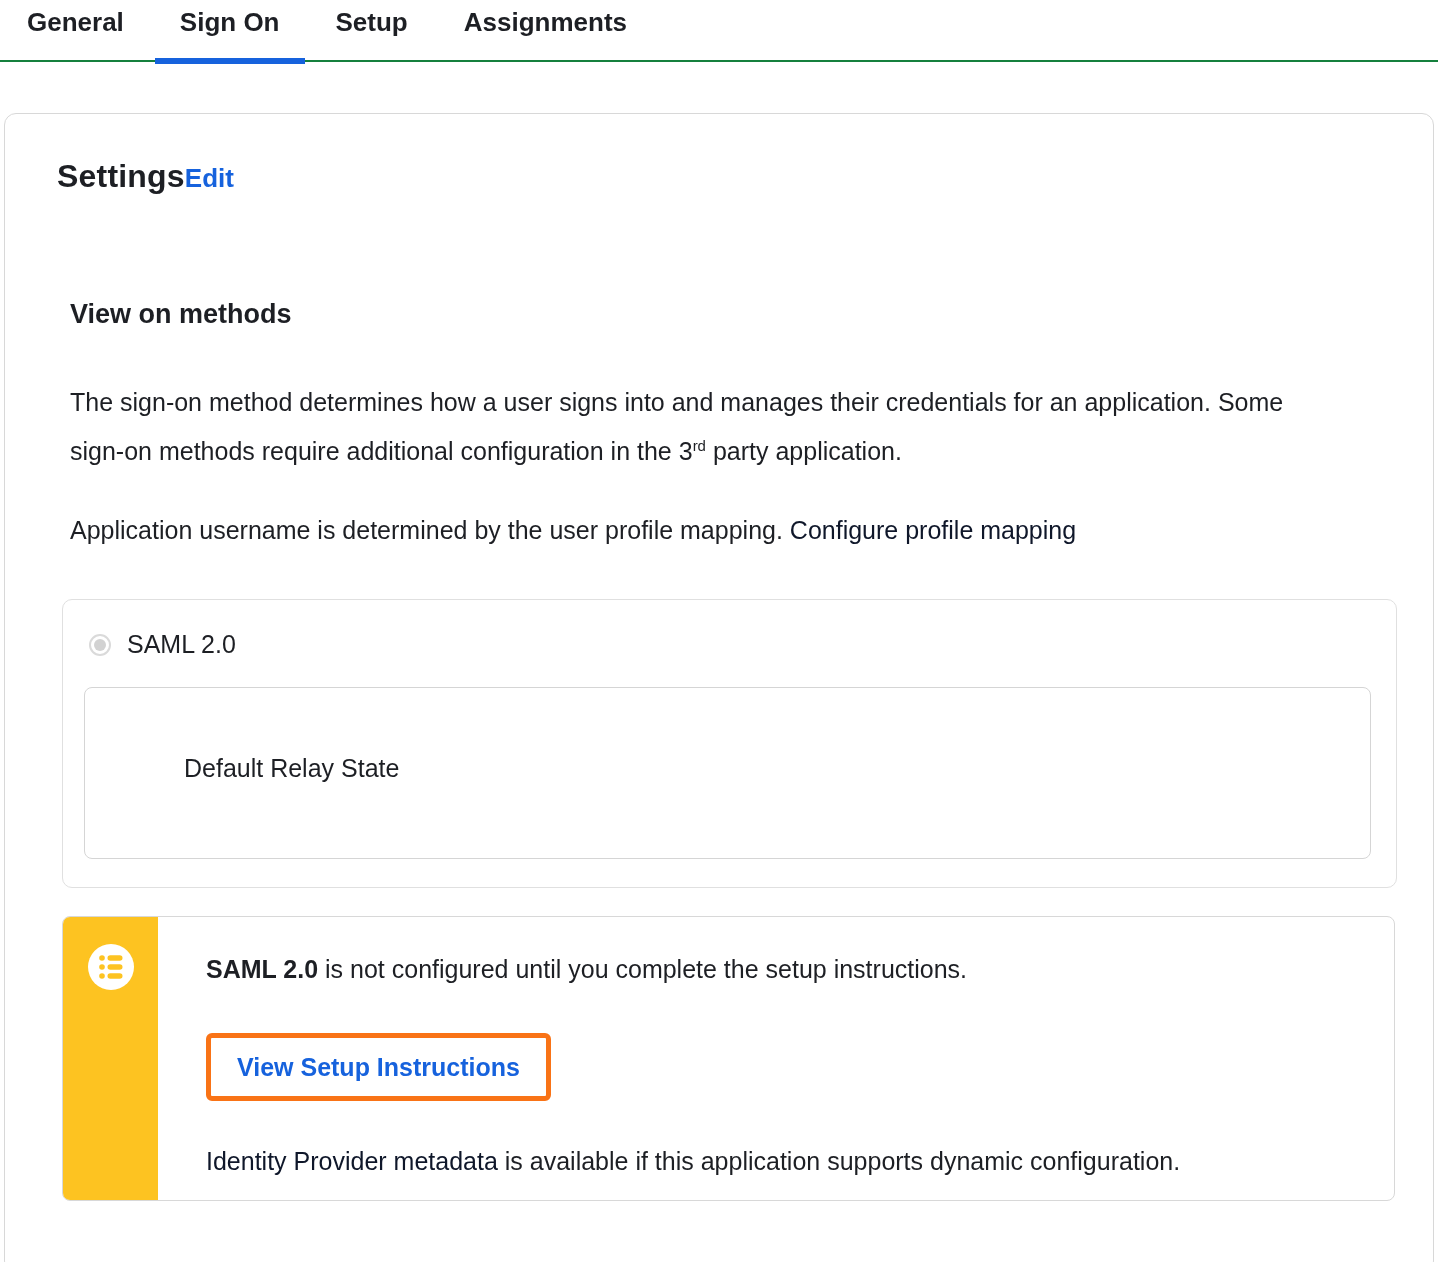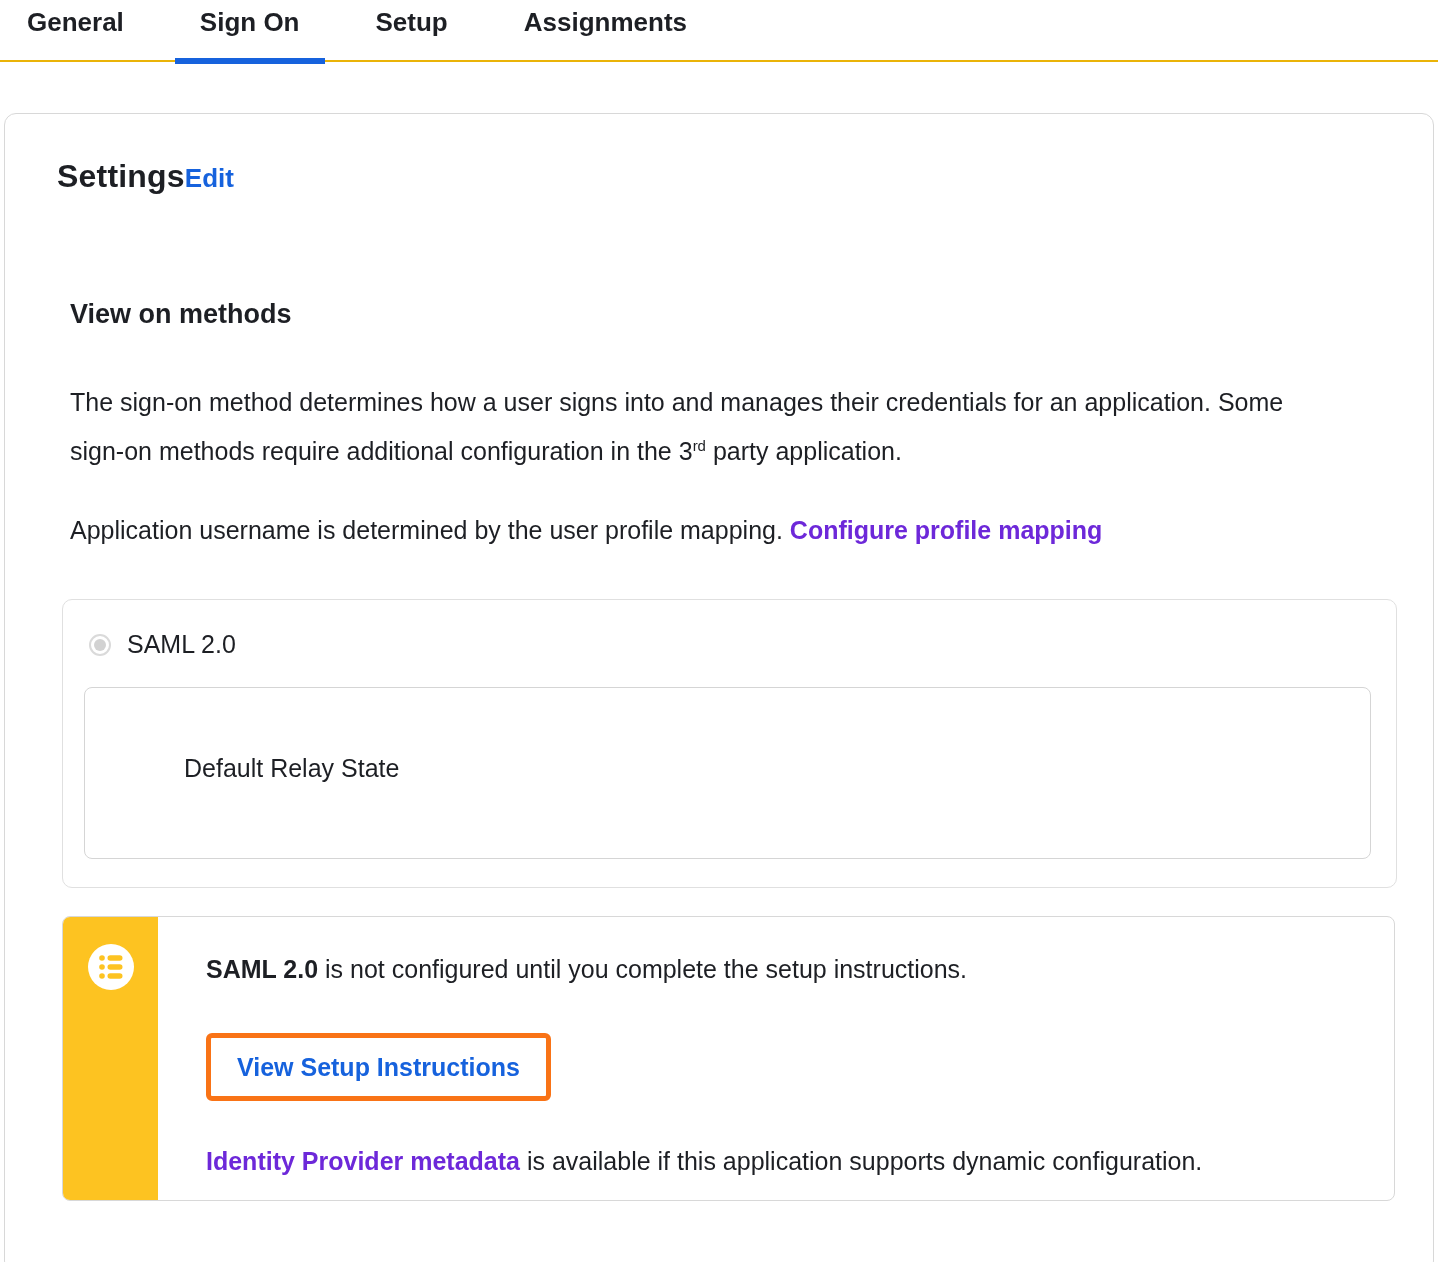--- a/index.html
+++ b/index.html
@@ -8,24 +8,24 @@
     background: #ffffff;
     overflow: hidden;
     font-family: "Liberation Sans", sans-serif;
     color: #1d1f24;
   }
 
   
   .tabbar {
     display: flex;
     align-items: flex-end;
-    gap: 26px;
+    gap: 6px;
     padding-left: 2px;
     height: 62px;
-    border-bottom: 2px solid #eab308;
+    border-bottom: 2px solid #15803d;
   }
   .tab {
     position: relative;
     padding: 0 25px 22px 25px;
     font-size: 26px;
     font-weight: bold;
     color: #1d1f24;
     cursor: pointer;
     white-space: nowrap;
   }
@@ -71,24 +71,23 @@
   }
   .para {
     margin-top: 48px;
     font-size: 25px;
     line-height: 49px;
     max-width: 1240px;
   }
   .para.second { margin-top: 30px; }
   sup { font-size: 15px; vertical-align: super; line-height: 0; }
   .link {
-    color: #6d28d9;
+    color: #0f172a;
     text-decoration: none;
     cursor: pointer;
-    font-weight: bold;
   }
 
   
   .saml-box {
     margin-top: 44px;
     margin-left: -8px;
     width: 1335px;
     border: 1px solid #e0e0e0;
     border-radius: 10px;
     padding: 30px 26px 28px 26px;

